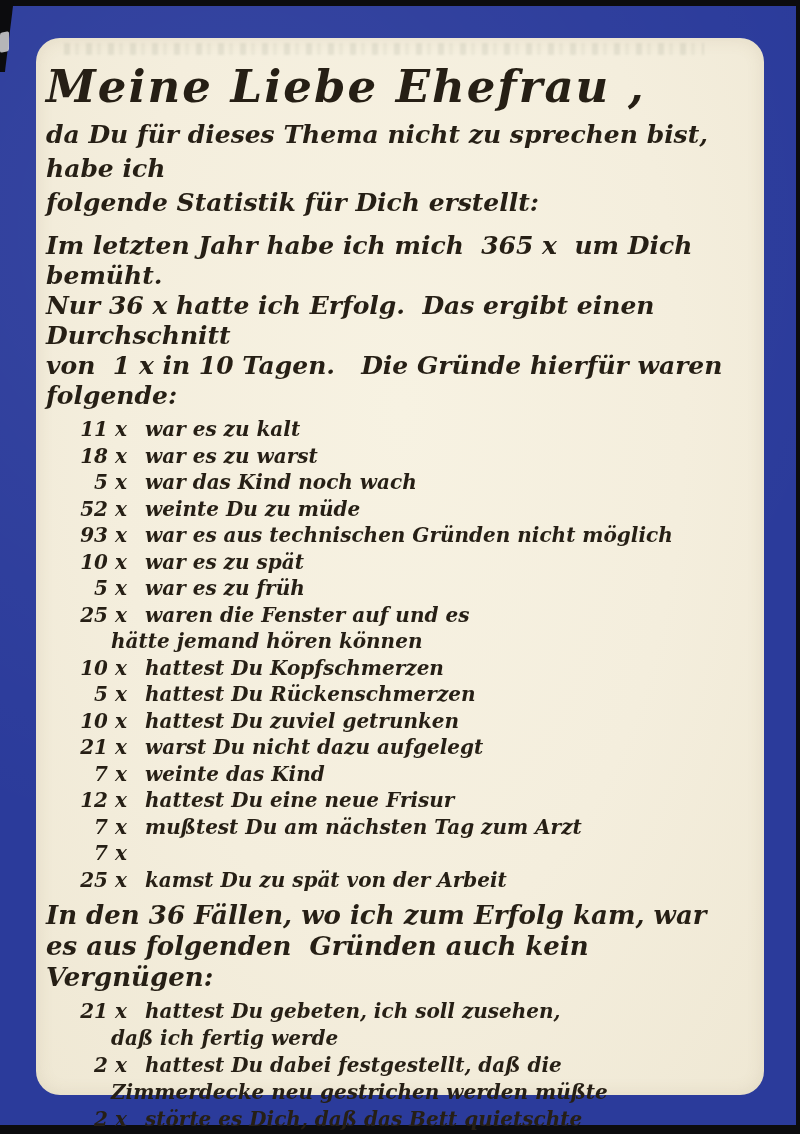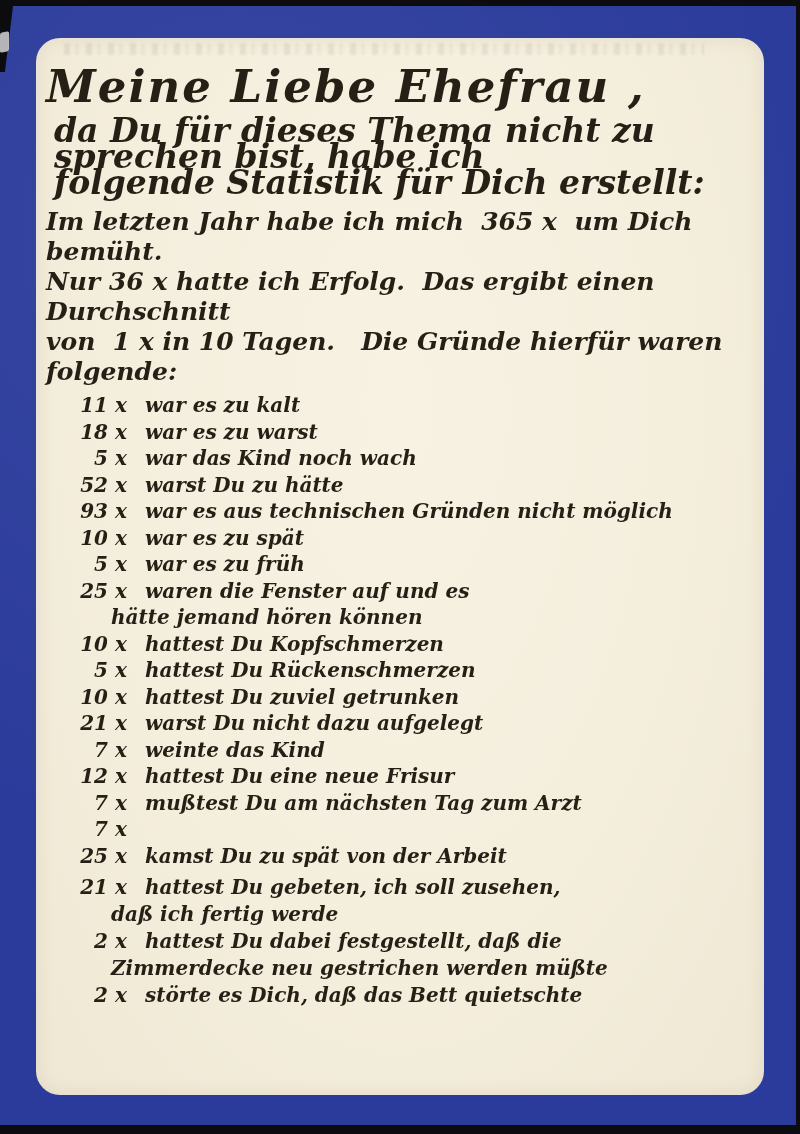--- a/index.html
+++ b/index.html
@@ -72,21 +72,21 @@
     font-style: italic;
     font-weight: bold;
     letter-spacing: 2px;
     line-height: 58px;
     white-space: pre;
   }
 
   .para { font-style: italic; font-weight: bold; }
   .para .tline { white-space: pre-wrap; }
 
-  .intro  { font-size: 33px; line-height: 26px; margin-top: 2px; margin-left: 8px; }
+  .intro  { font-size: 25px; line-height: 34px; margin-top: 2px; }
   .stats  { font-size: 25px; line-height: 30px; margin-top: 11px; }
   .middle { font-size: 26px; line-height: 31px; margin-top: 7px; }
 
   .reason-list { margin-top: 5px; font-style: italic; font-weight: bold; font-size: 20px; }
   .row { display: flex; line-height: 26.5px; }
   .list2 .row { line-height: 27px; }
   .num  { width: 62px; text-align: right; flex: 0 0 auto; white-space: pre; }
   .xcol { width: 30px; padding-left: 7px; flex: 0 0 auto; }
   .txt  { flex: 1 1 auto; }
   .txt .tline { white-space: pre-wrap; }
@@ -136,21 +136,21 @@
               <span class="num">5</span>
               <span class="xcol">x</span>
               <div class="txt">
                 <div class="tline">war das Kind noch wach</div>
               </div>
             </div>
             <div class="row">
               <span class="num">52</span>
               <span class="xcol">x</span>
               <div class="txt">
-                <div class="tline">warst Du zu hätte</div>
+                <div class="tline">weinte Du zu müde</div>
               </div>
             </div>
             <div class="row">
               <span class="num">93</span>
               <span class="xcol">x</span>
               <div class="txt">
                 <div class="tline">war es aus technischen Gründen nicht möglich</div>
               </div>
             </div>
             <div class="row">
@@ -230,20 +230,24 @@
             </div>
             <div class="row">
               <span class="num">25</span>
               <span class="xcol">x</span>
               <div class="txt">
                 <div class="tline">kamst Du zu spät von der Arbeit</div>
               </div>
             </div>
           </div>
 
+        <div class="para middle">
+            <div class="tline">In den 36 Fällen, wo ich zum Erfolg kam, war</div>
+            <div class="tline">es aus folgenden  Gründen auch kein Vergnügen:</div>
+          </div>
 
         <div class="reason-list list2">
             <div class="row">
               <span class="num">21</span>
               <span class="xcol">x</span>
               <div class="txt">
                 <div class="tline">hattest Du gebeten, ich soll zusehen,</div>
                 <div class="tline cont">daß ich fertig werde</div>
               </div>
             </div>

